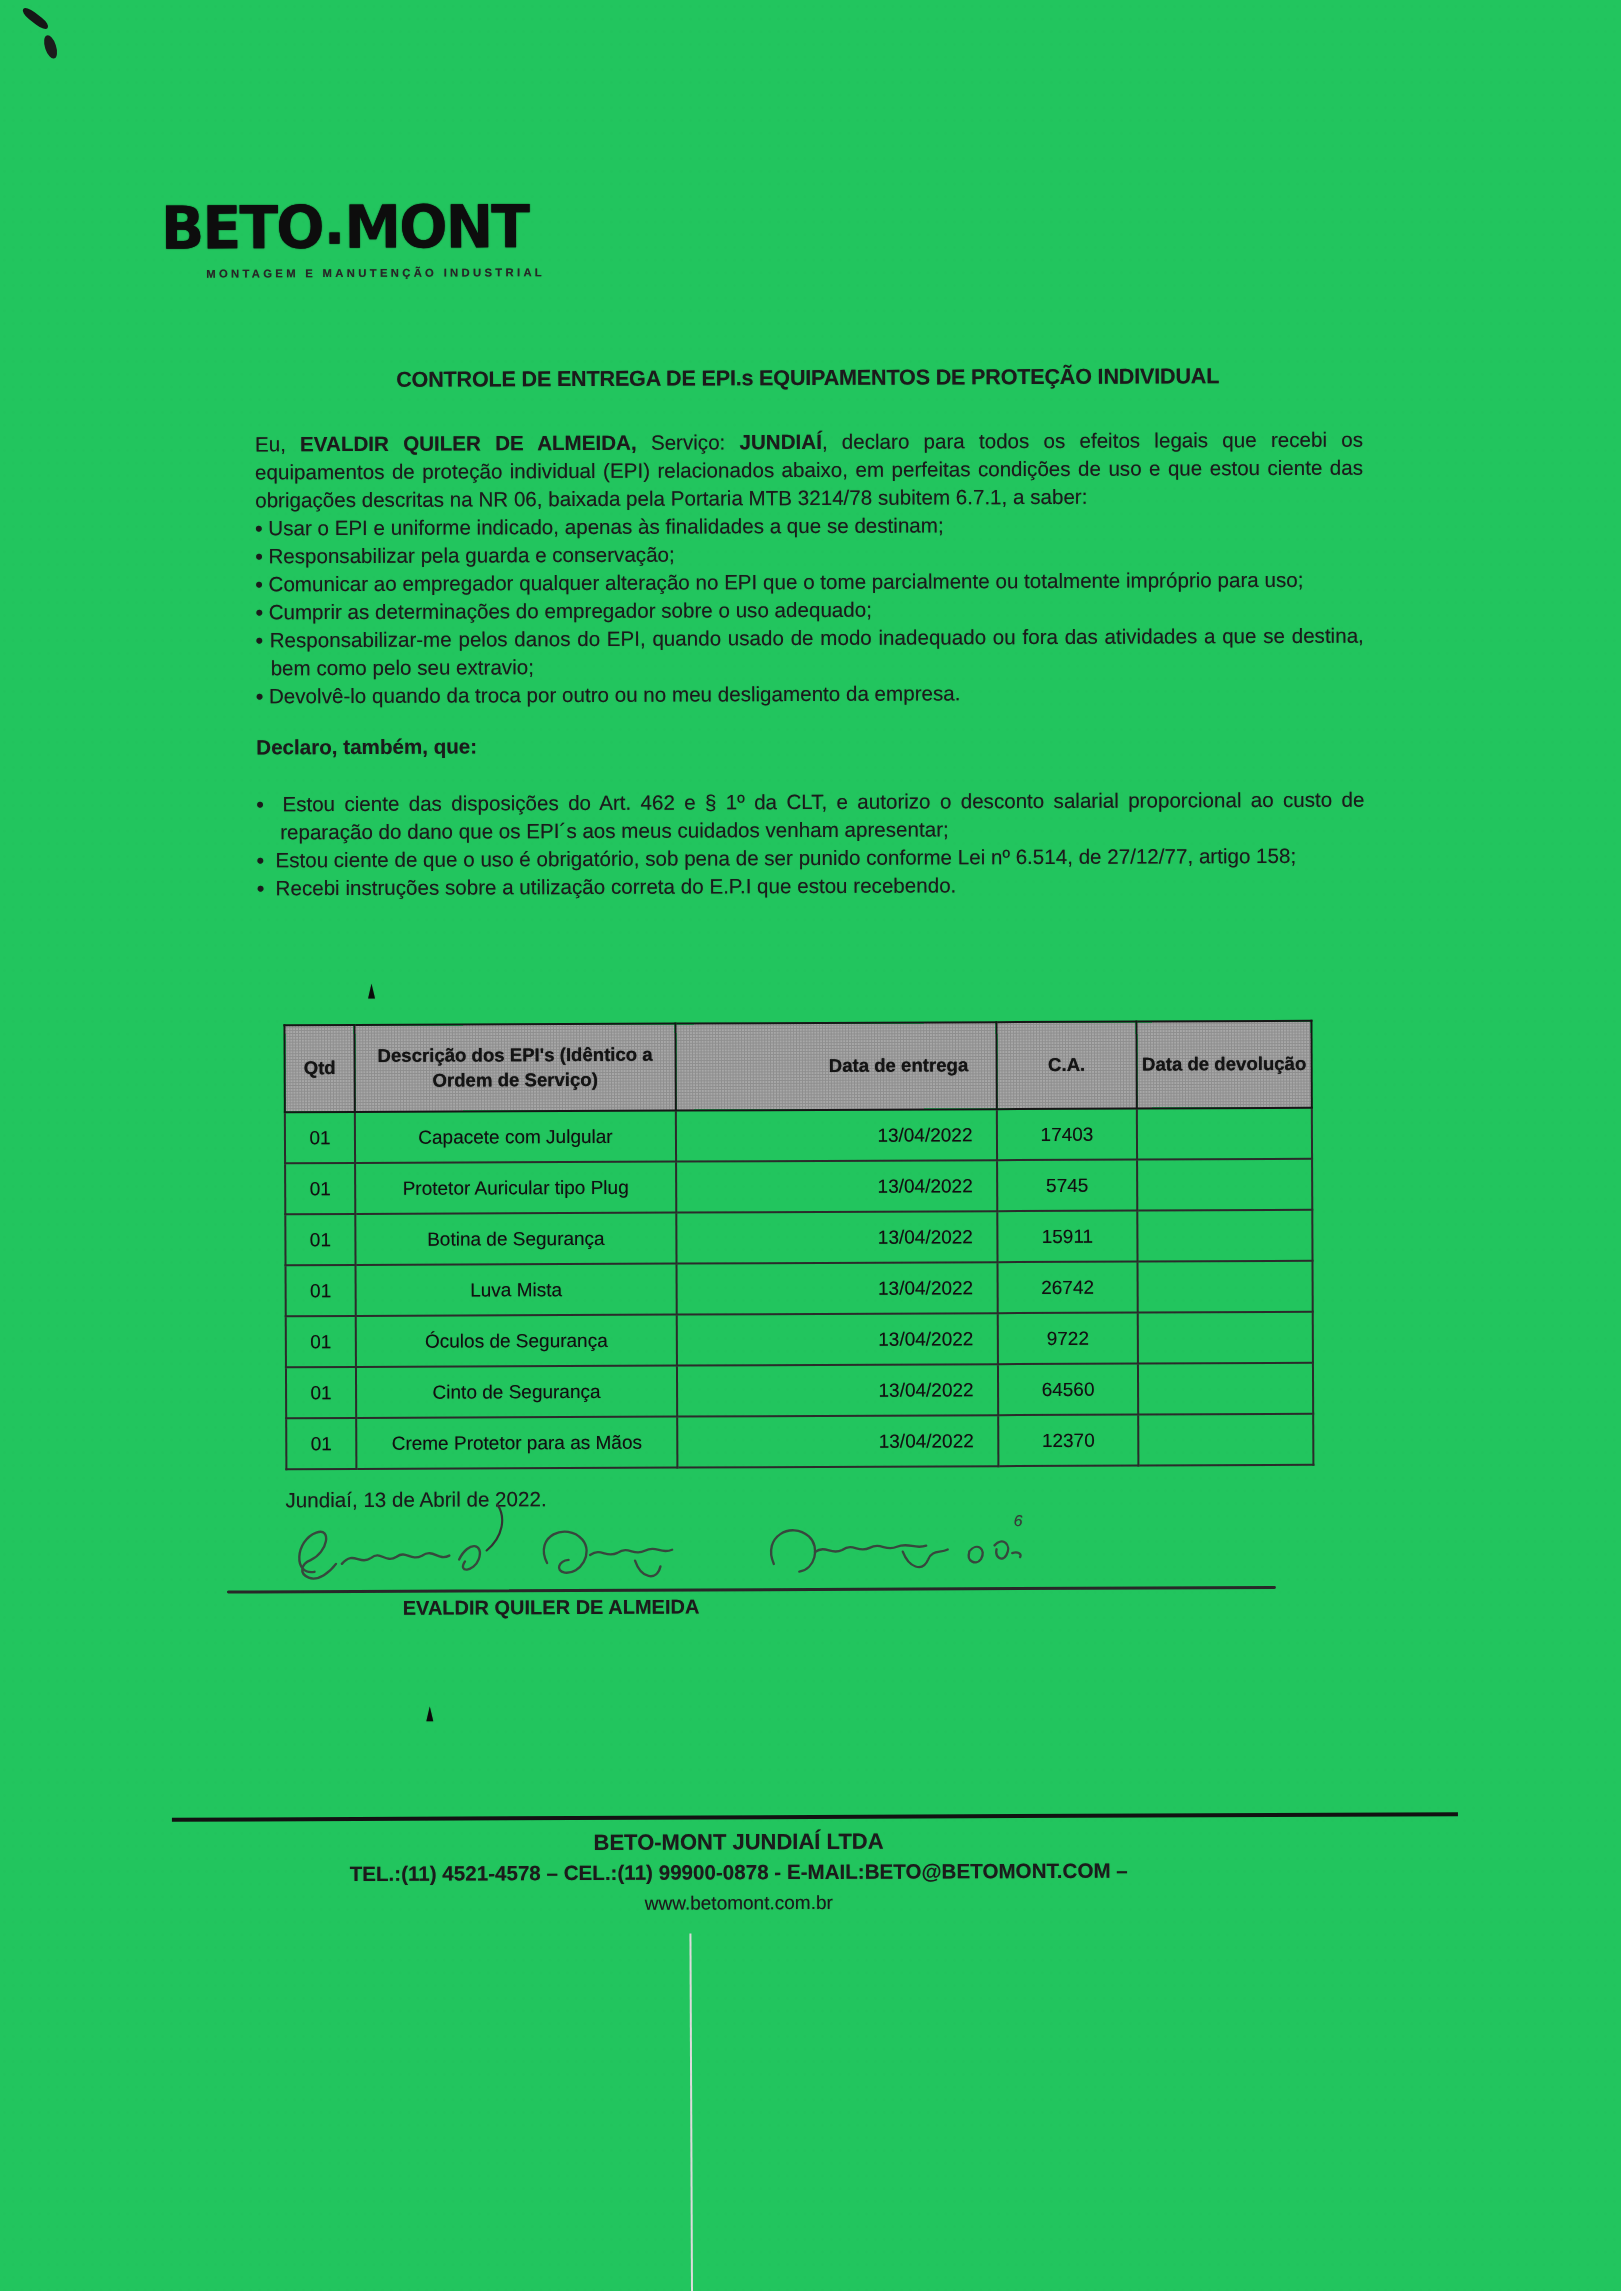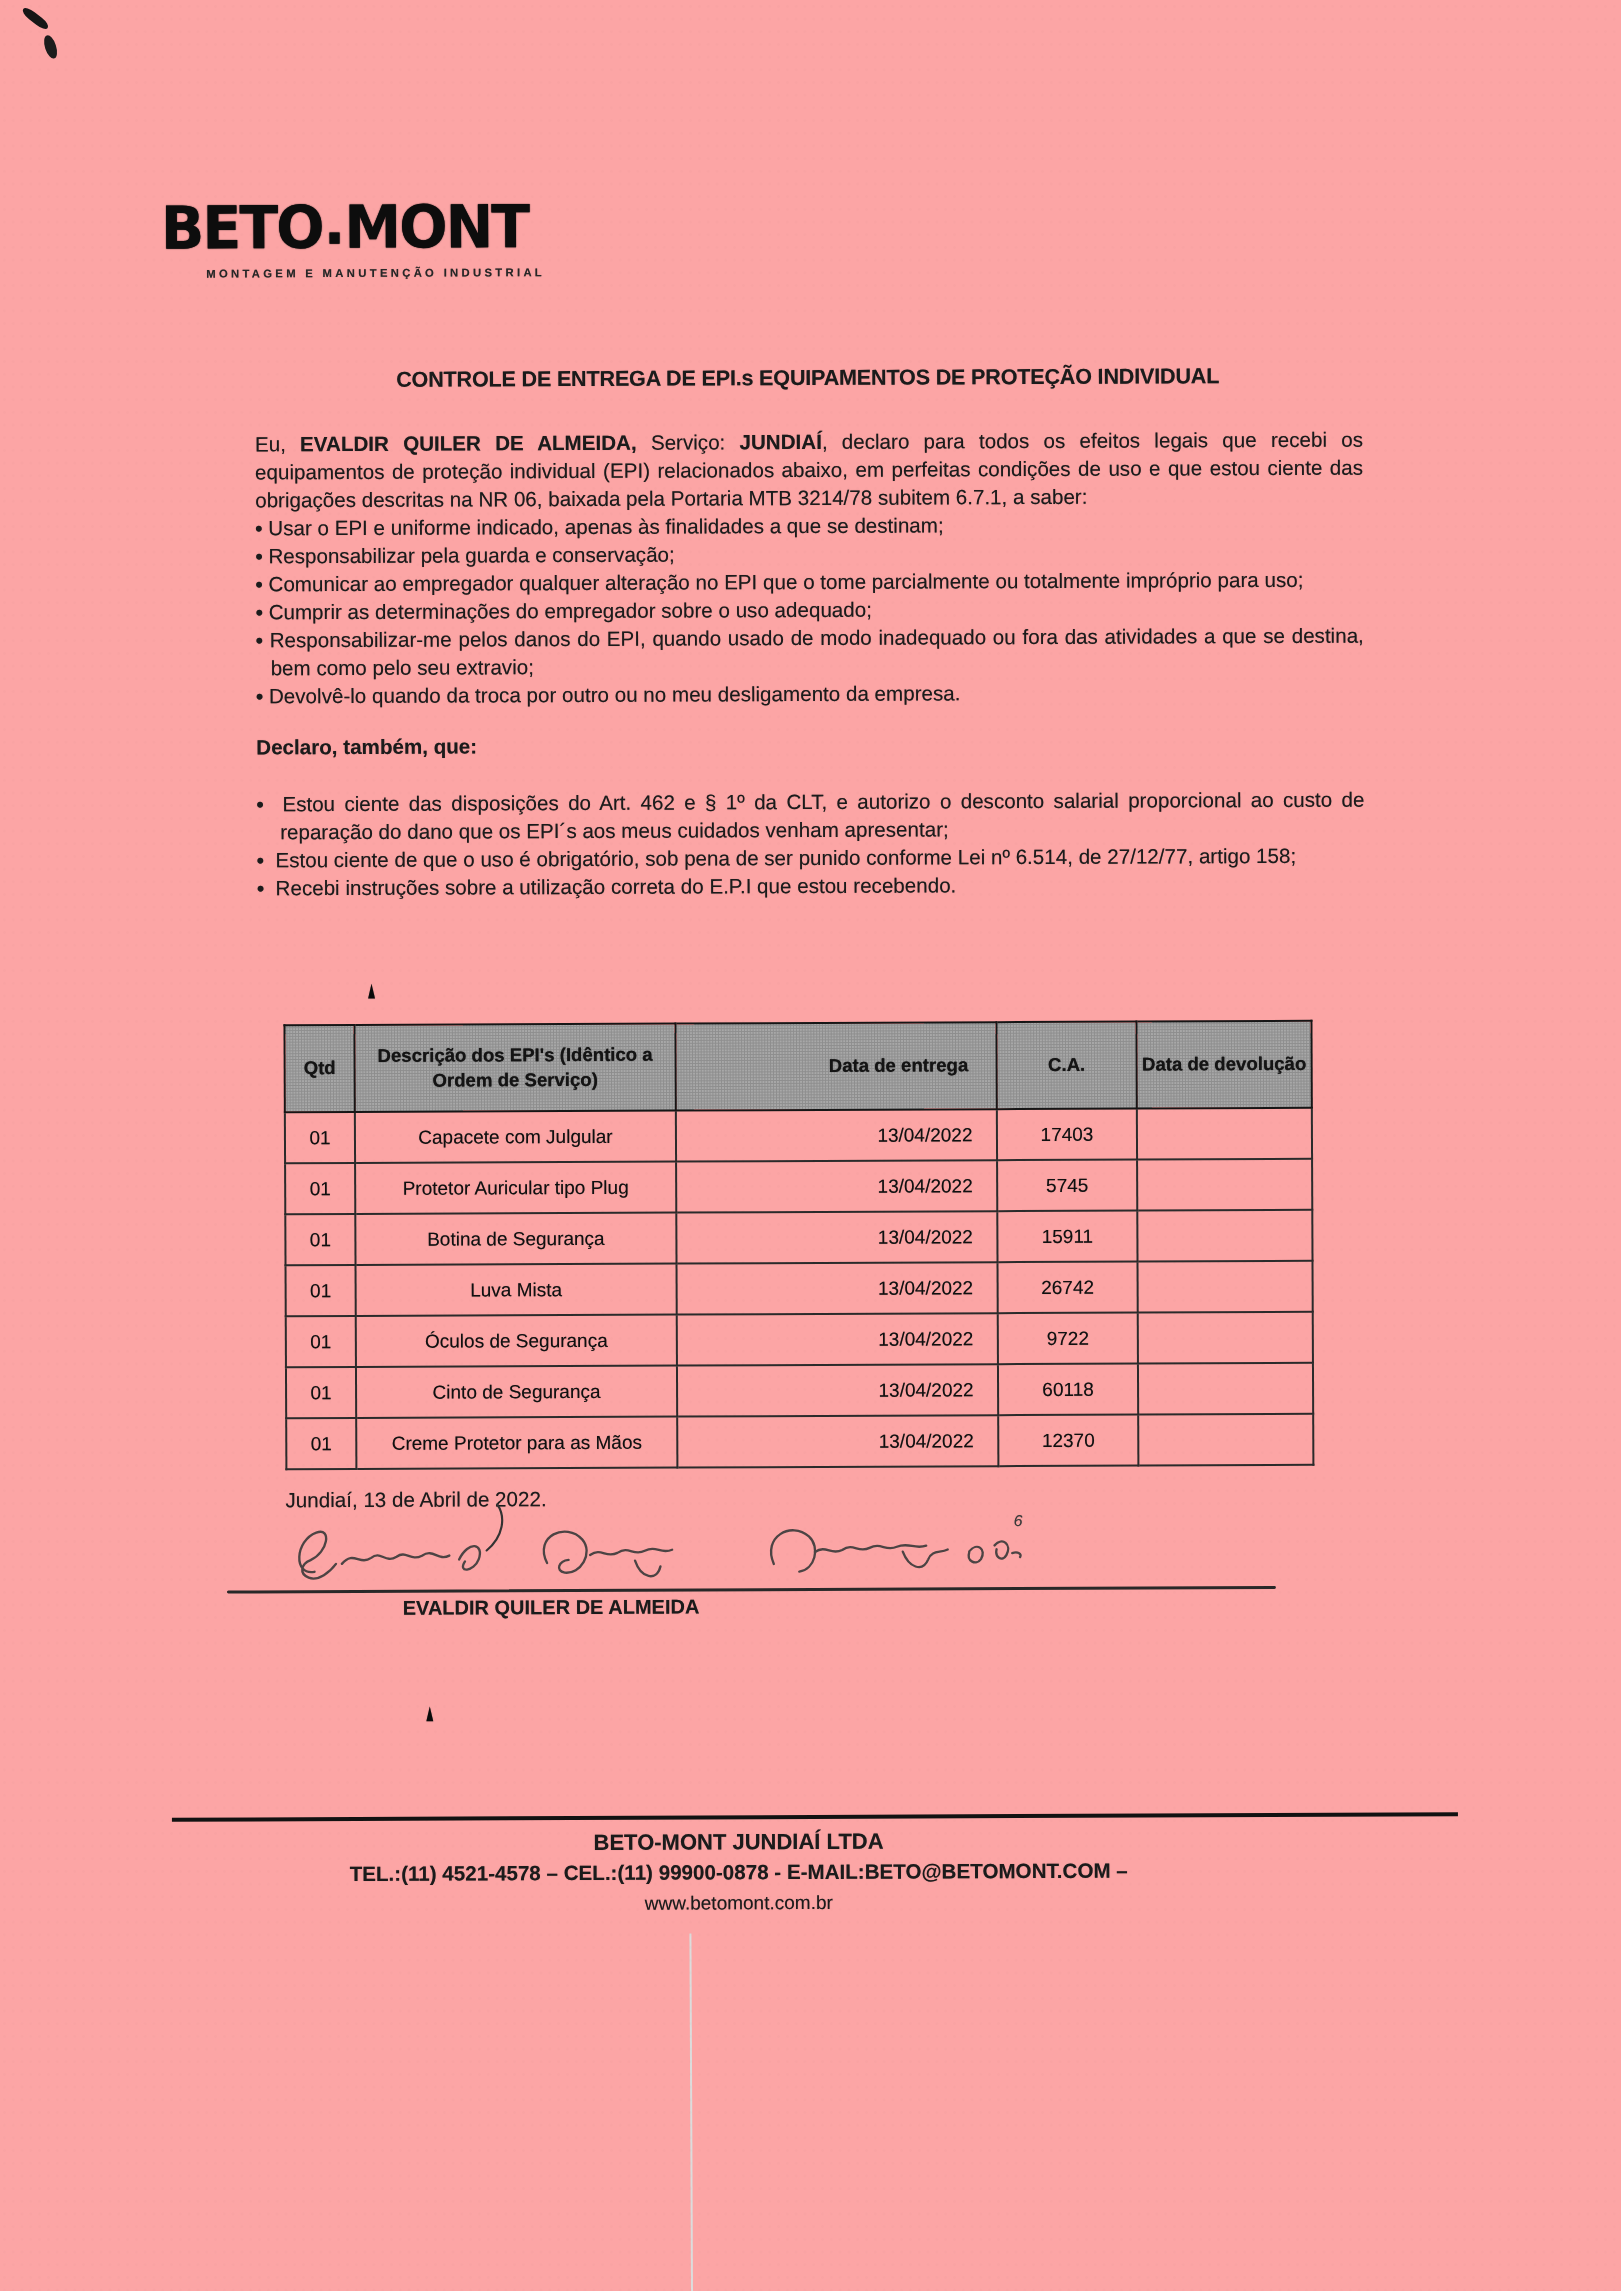--- a/index.html
+++ b/index.html
@@ -1,17 +1,17 @@
 <!DOCTYPE html>
 <html><head>
 <meta charset="utf-8">
 <style>
   html,body{margin:0;padding:0;background:#888;}
   .page{
-    position:relative;width:1621px;height:2292px;background:#fca5a5;
+    position:relative;width:1621px;height:2292px;background:#22c55e;
     font-family:"Liberation Sans",sans-serif;color:#1b1b1b;overflow:hidden;
     text-shadow:0 0 0.7px rgba(40,40,40,.55);
   }
   .page::after{
     content:'';position:absolute;inset:0;pointer-events:none;
     background-image:radial-gradient(rgba(0,0,0,.05) 1px,transparent 1.3px);
     background-size:8.8px 12.7px;opacity:.25;
   }
   .content{position:absolute;inset:0;transform:rotate(-0.25deg);}
   
@@ -163,21 +163,21 @@
           <td>01</td>
           <td>Óculos de Segurança</td>
           <td class="col-entrega">13/04/2022</td>
           <td>9722</td>
           <td></td>
         </tr>
         <tr>
           <td>01</td>
           <td>Cinto de Segurança</td>
           <td class="col-entrega">13/04/2022</td>
-          <td>60118</td>
+          <td>64560</td>
           <td></td>
         </tr>
         <tr>
           <td>01</td>
           <td>Creme Protetor para as Mãos</td>
           <td class="col-entrega">13/04/2022</td>
           <td>12370</td>
           <td></td>
         </tr>
       </tbody>

